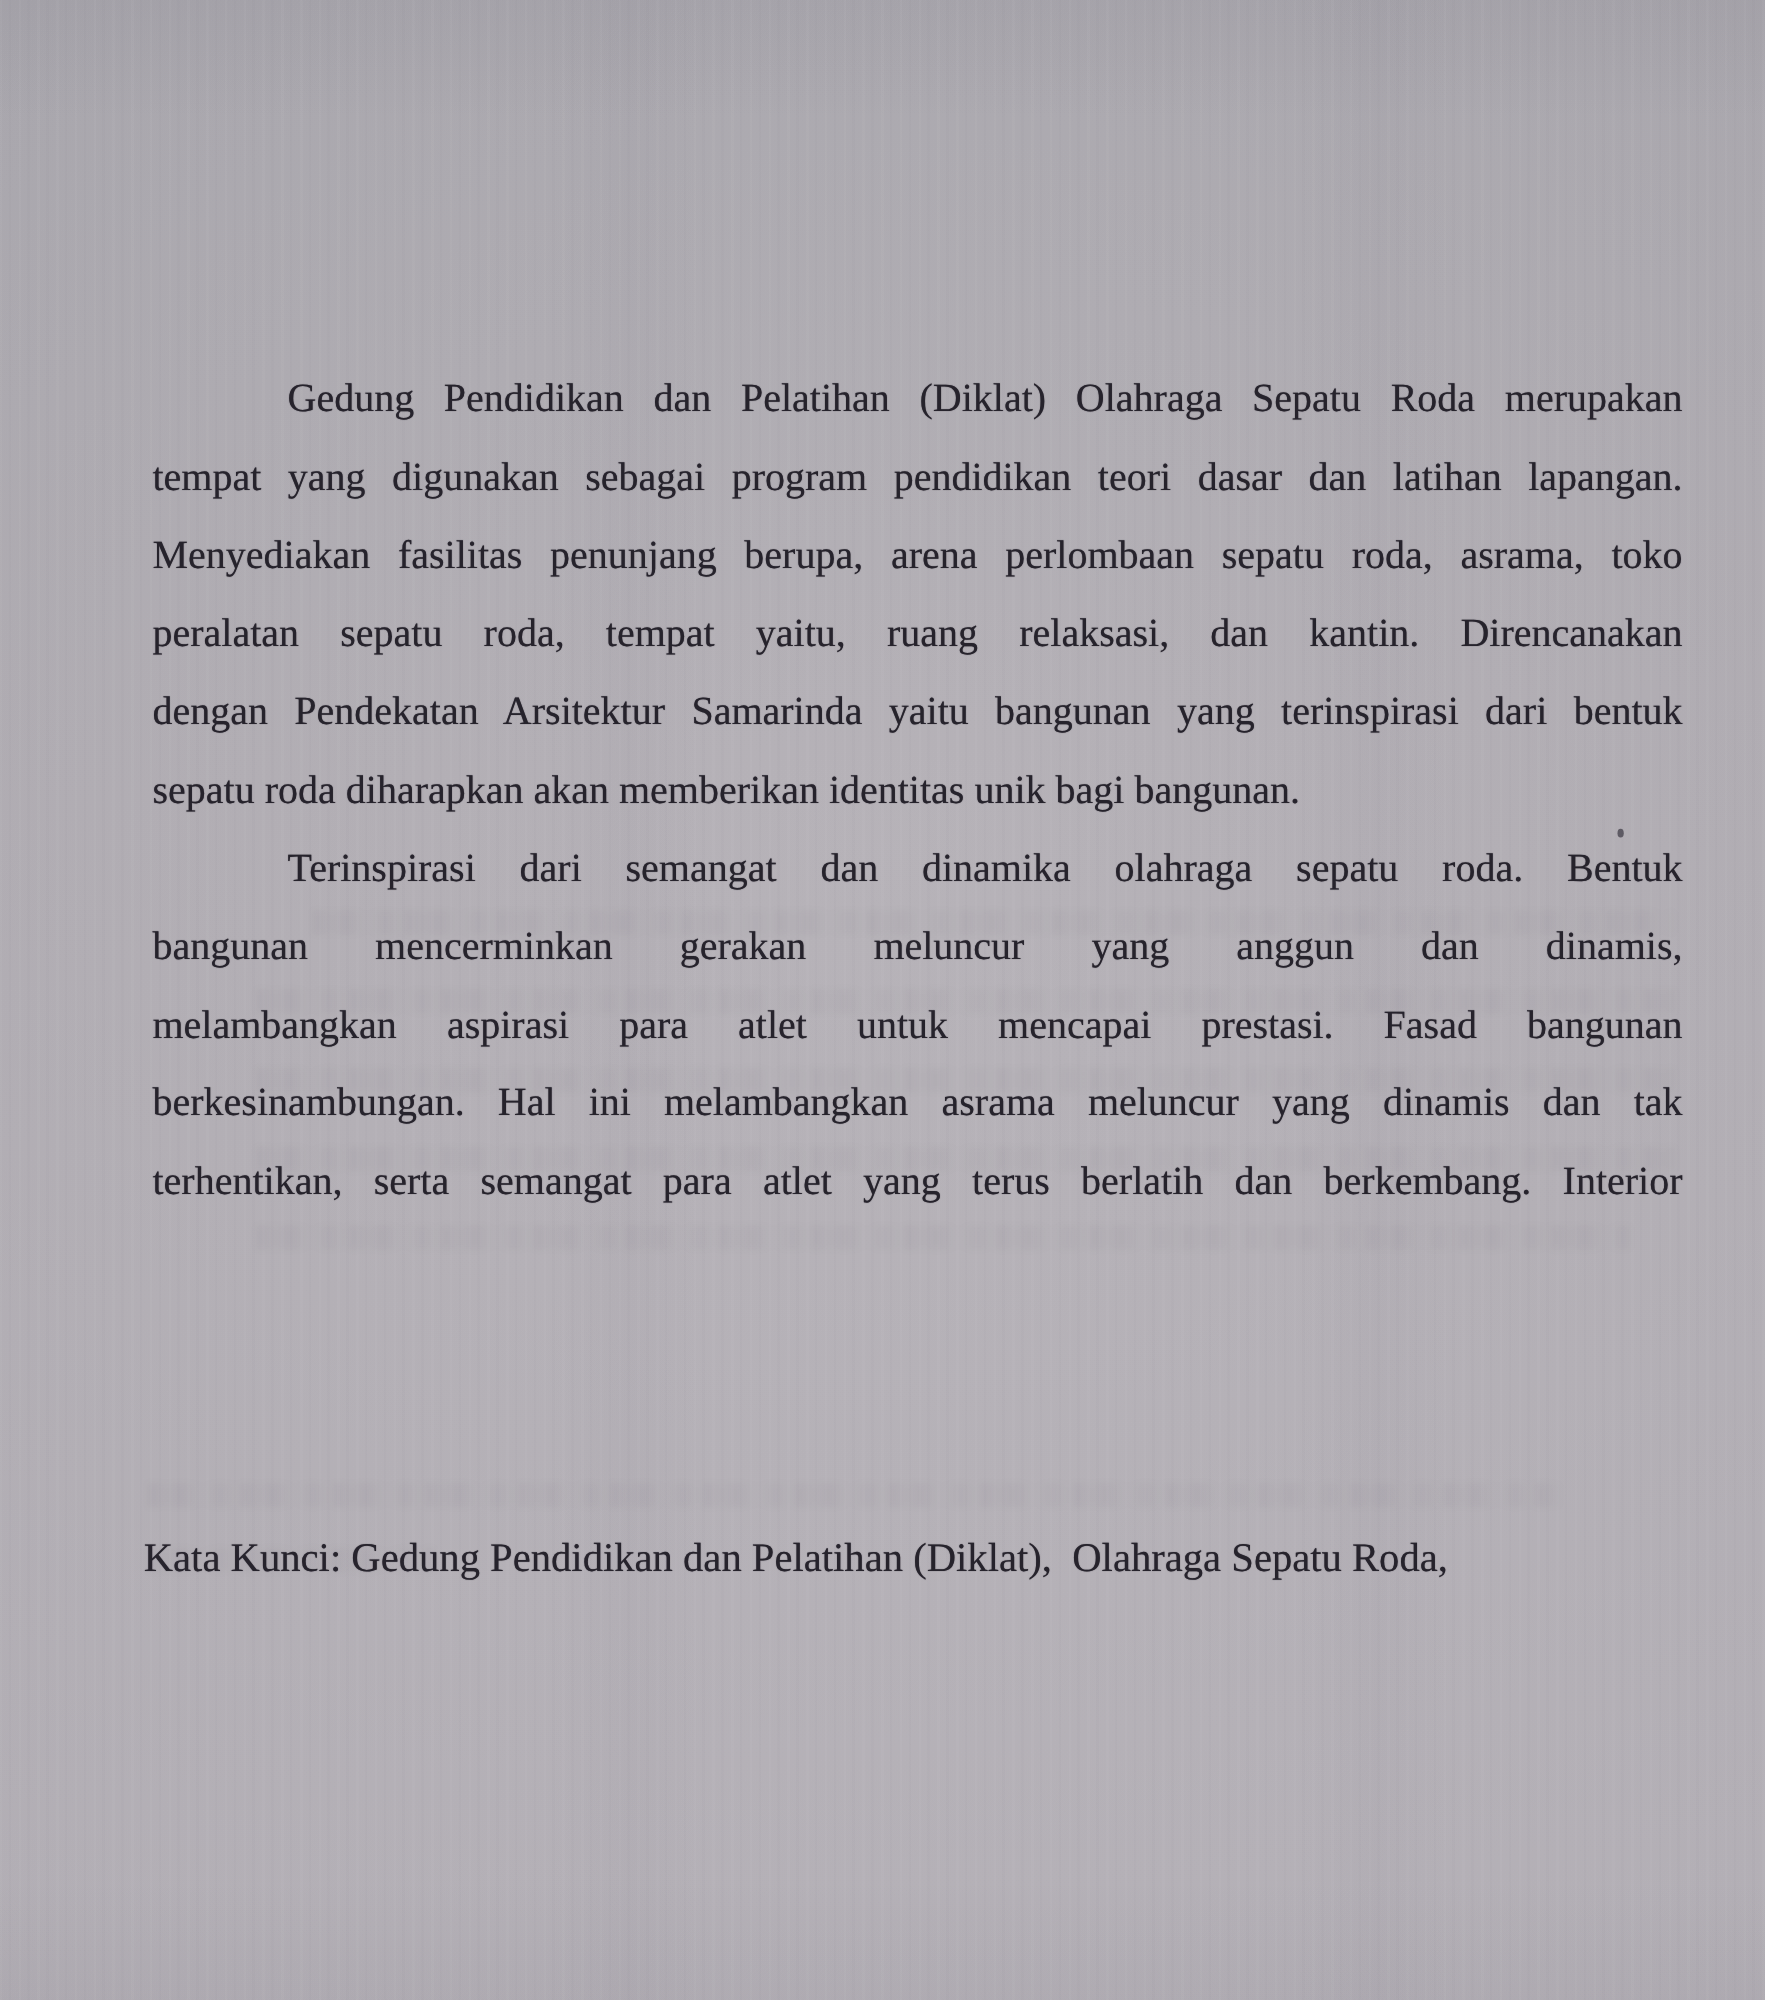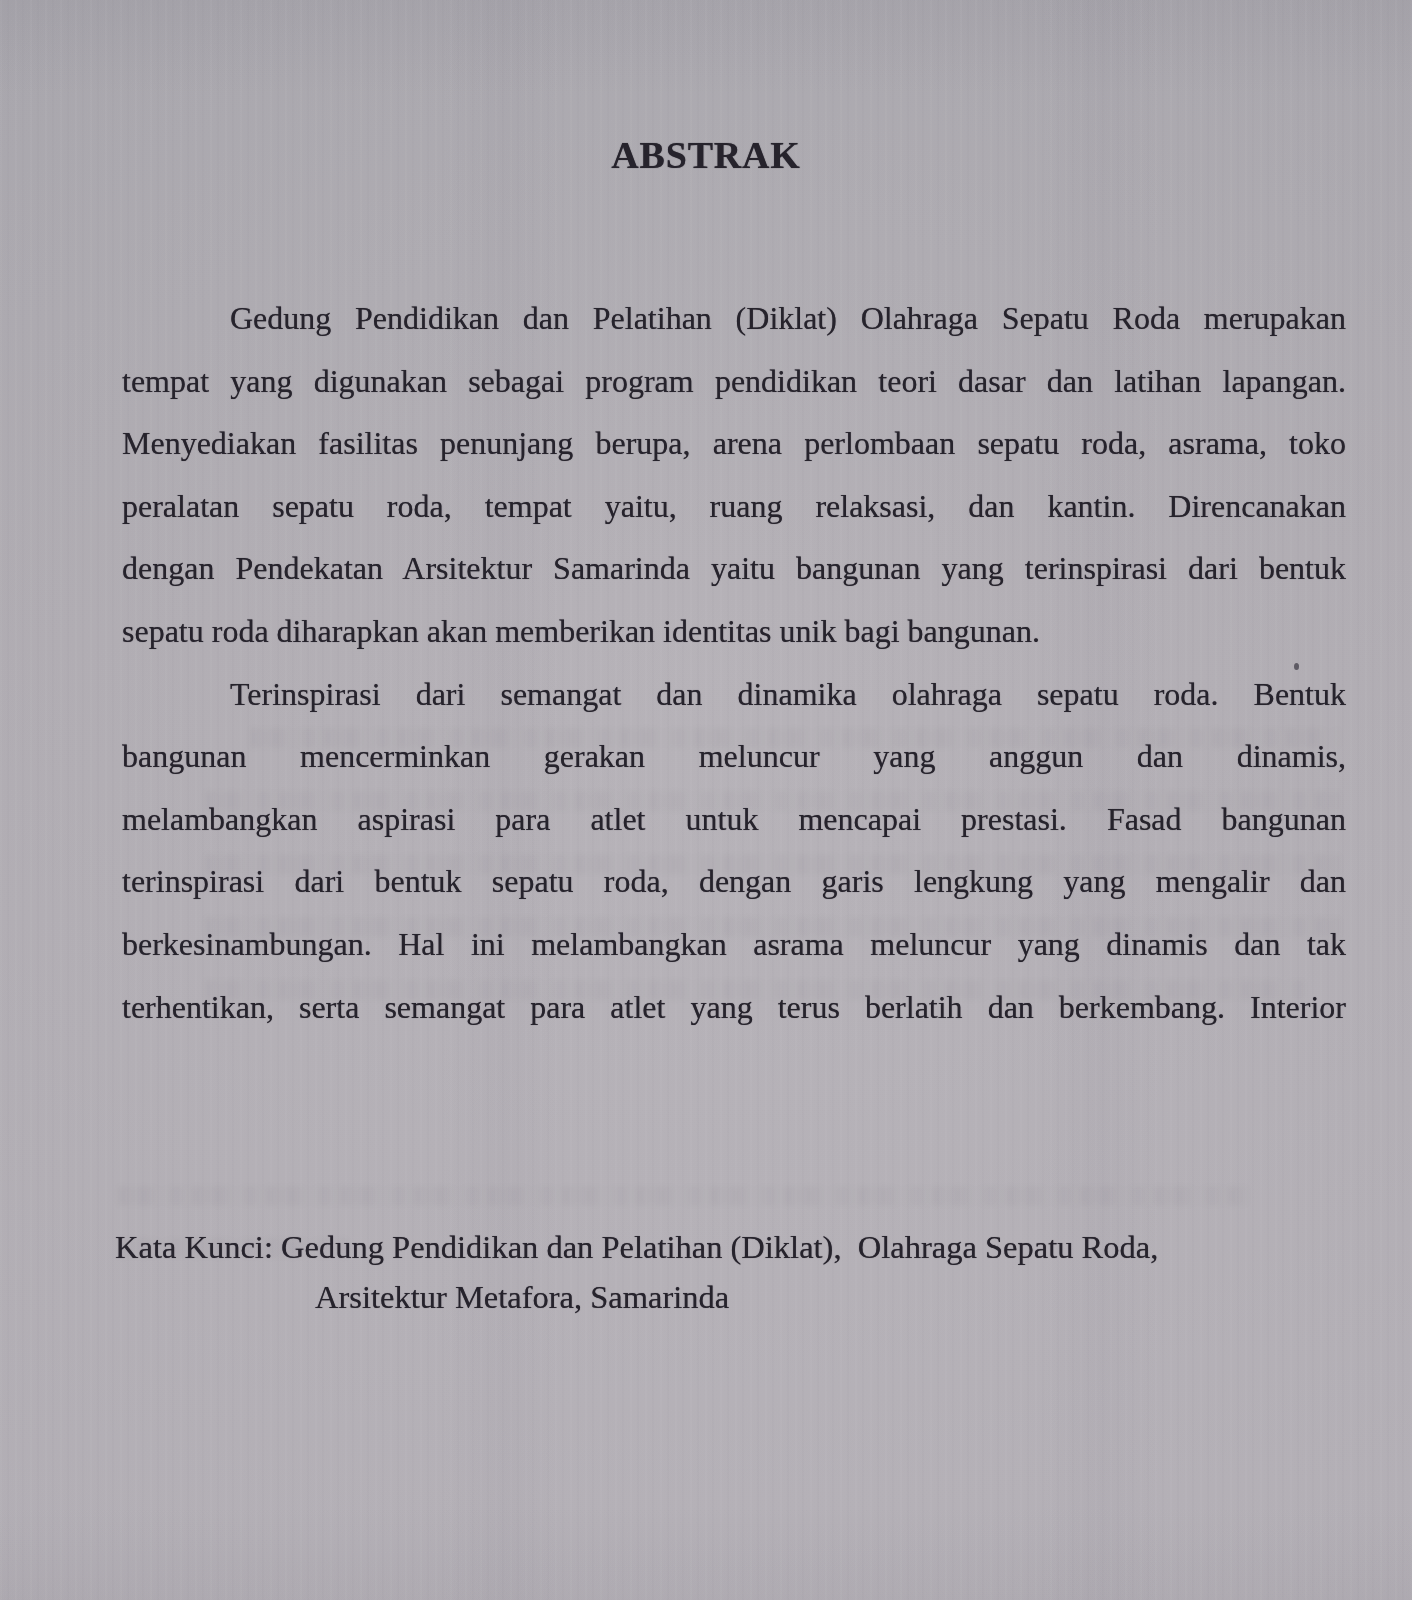--- a/index.html
+++ b/index.html
@@ -97,44 +97,41 @@
     filter: blur(0.5px);
   }
 </style>
 </head>
 <body>
 
 <div class="sheet">
 
   <div class="paper-texture"></div>
 
-  <div class="page-title">ABSTRAK</div>
 
   <div class="bodytext">
     <div>
         <div class="line just indent">Gedung Pendidikan dan Pelatihan (Diklat) Olahraga Sepatu Roda merupakan</div>
         <div class="line just">tempat yang digunakan sebagai program pendidikan teori dasar dan latihan lapangan.</div>
         <div class="line just">Menyediakan fasilitas penunjang berupa, arena perlombaan sepatu roda, asrama, toko</div>
         <div class="line just">peralatan sepatu roda, tempat yaitu, ruang relaksasi, dan kantin. Direncanakan</div>
         <div class="line just">dengan Pendekatan Arsitektur Samarinda yaitu bangunan yang terinspirasi dari bentuk</div>
         <div class="line">sepatu roda diharapkan akan memberikan identitas unik bagi bangunan.</div>
       </div>
     <div>
         <div class="line just indent">Terinspirasi dari semangat dan dinamika olahraga sepatu roda. Bentuk</div>
         <div class="line just">bangunan mencerminkan gerakan meluncur yang anggun dan dinamis,</div>
         <div class="line just">melambangkan aspirasi para atlet untuk mencapai prestasi. Fasad bangunan</div>
-        <div class="line just">terinspirasi dari bentuk sepatu roda, dengan garis lengkung yang mengalir dan</div>
         <div class="line just">berkesinambungan. Hal ini melambangkan asrama meluncur yang dinamis dan tak</div>
         <div class="line just">terhentikan, serta semangat para atlet yang terus berlatih dan berkembang. Interior</div>
       </div>
   </div>
 
   <div class="keywords">
       <div class="line">Kata Kunci: Gedung Pendidikan dan Pelatihan (Diklat),  Olahraga Sepatu Roda,</div>
-      <div class="line kw2">Arsitektur Metafora, Samarinda</div>
     </div>
 
   <div class="ghost-row g1"></div>
   <div class="ghost-row g2"></div>
   <div class="ghost-row g3"></div>
   <div class="ghost-row g4"></div>
   <div class="ghost-row g5"></div>
   <div class="ghost-row g6"></div>
   <div class="ghost-row g7"></div>
 

